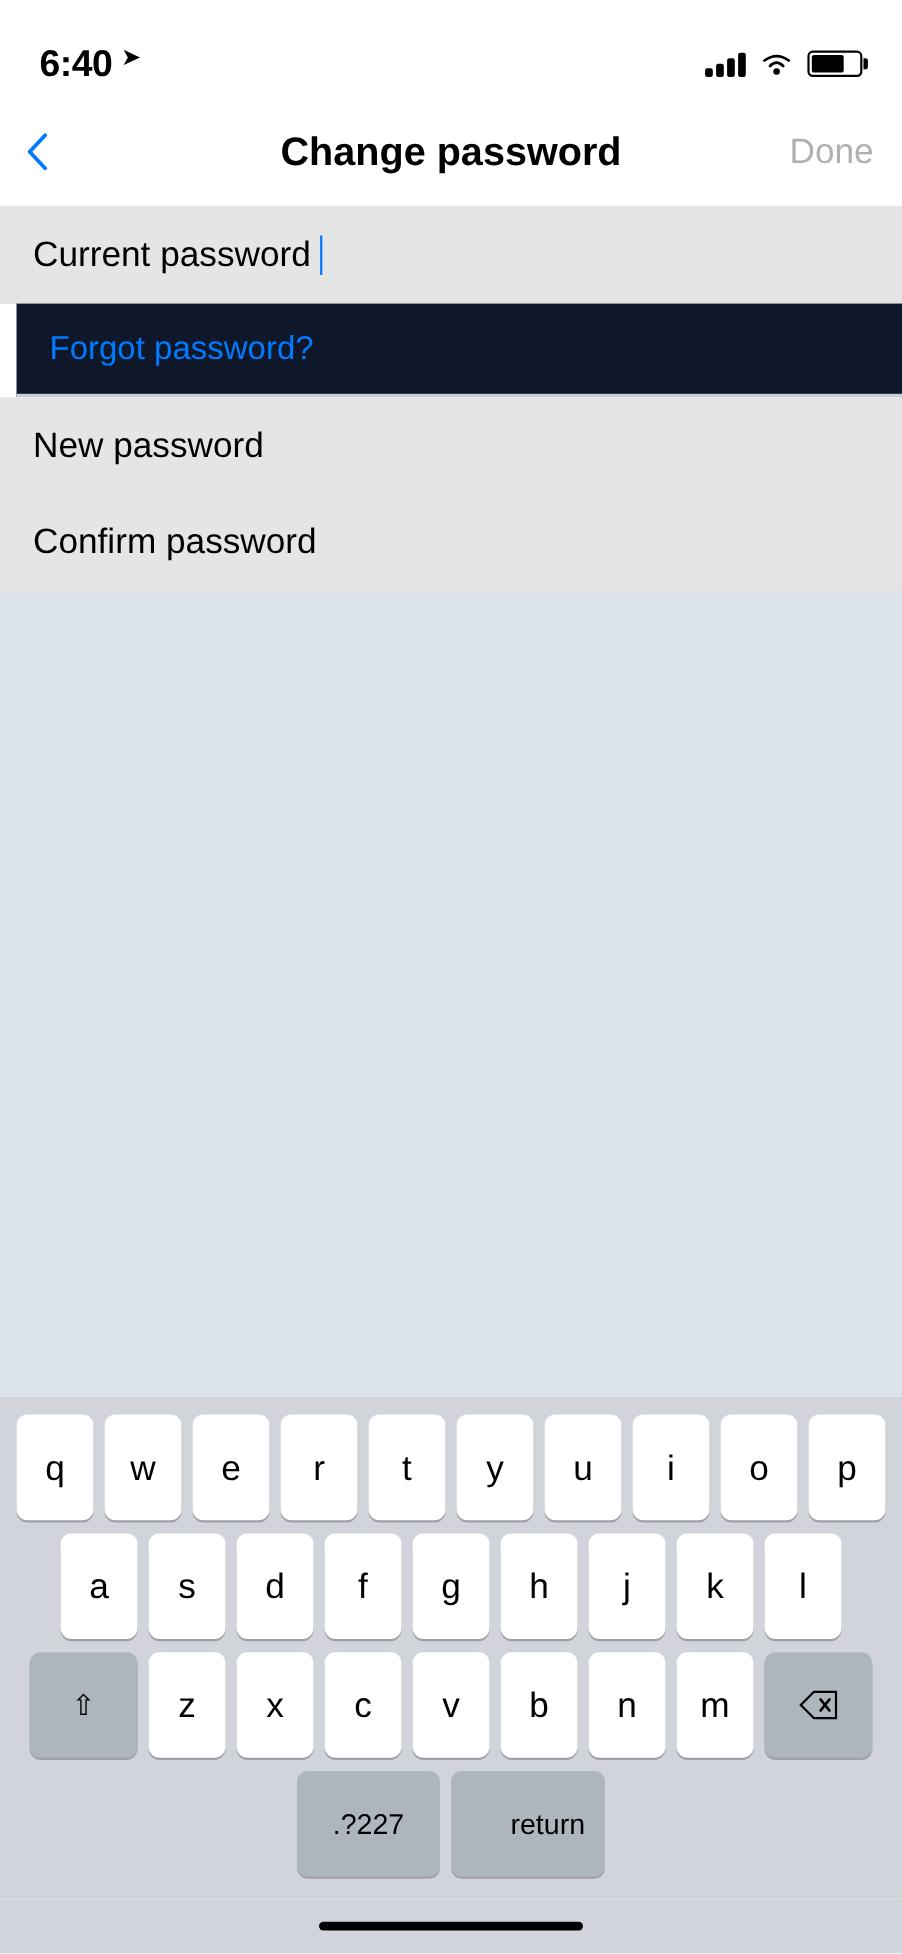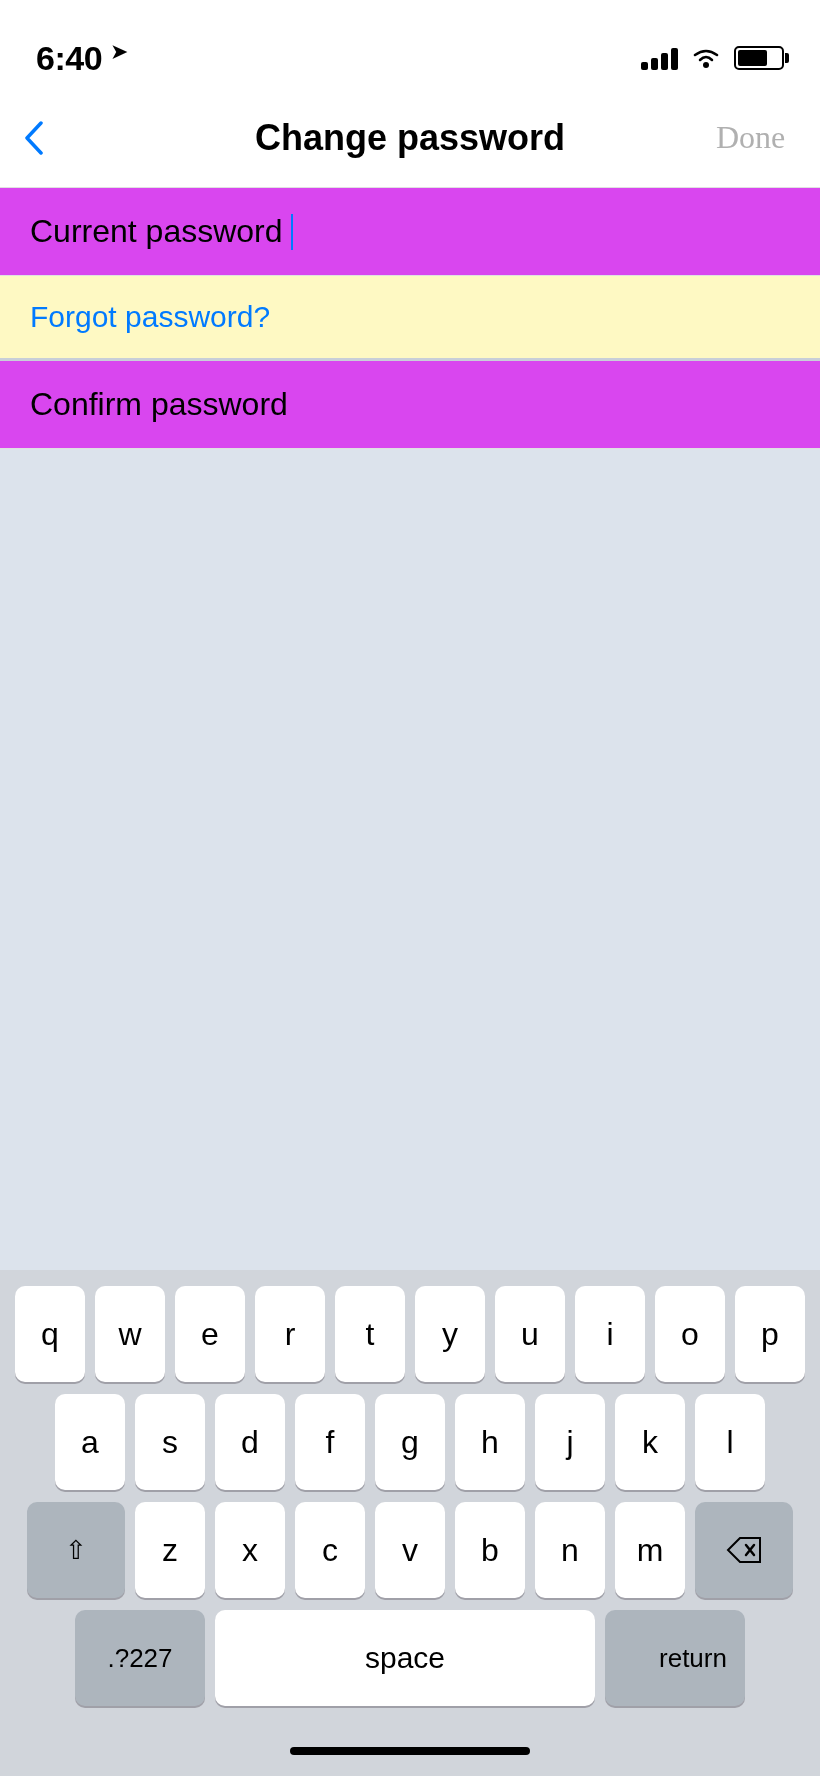--- a/index.html
+++ b/index.html
@@ -112,35 +112,34 @@
       position: absolute;
       left: 50%;
       transform: translateX(-50%);
       white-space: nowrap;
     }
     .nav-done {
       font-size: 32px;
       color: #b0b0b0;
       cursor: pointer;
       min-width: 80px;
-      text-align: left;
-      font-family: Liberation Serif, serif;
+      text-align: center;
     }
 
     
     .form-section {
       background: #fff;
     }
     .form-row {
       display: flex;
       align-items: center;
       padding: 0 30px;
       height: 88px;
       border-bottom: 1px solid #e0e0e0;
-      background: #d946ef;
+      background: #e5e5e5;
     }
     .form-row-label {
       font-size: 32px;
       color: #000;
       font-weight: 400;
     }
     .form-row-cursor {
       display: inline-block;
       width: 2px;
       height: 36px;
@@ -149,21 +148,22 @@
       vertical-align: middle;
       animation: blink 1s step-end infinite;
     }
     @keyframes blink {
       0%, 100% { opacity: 1; }
       50% { opacity: 0; }
     }
     .forgot-row {
       padding: 24px 30px;
       border-bottom: 3px solid #c8cfd8;
-      background: #fef9c3;
+      background: #0f172a;
+      margin-left: 15px;
     }
     .forgot-link {
       font-size: 30px;
       color: #007AFF;
       cursor: pointer;
     }
 
     
     .grey-area {
       background: #dce3ec;
@@ -291,20 +291,23 @@
 
     <div class="form-row">
       <span class="form-row-label">Current password</span>
       <span class="form-row-cursor"></span>
     </div>
 
     <div class="forgot-row">
       <span class="forgot-link">Forgot password?</span>
     </div>
 
+    <div class="form-row">
+      <span class="form-row-label">New password</span>
+    </div>
 
     <div class="form-row">
       <span class="form-row-label">Confirm password</span>
     </div>
   </div>
 
   <div class="grey-area" style="height:480px;"></div>
 
   <div class="keyboard">
 
@@ -345,21 +348,20 @@
       <div class="key key-special key-delete">
         <svg width="36" height="28" viewBox="0 0 36 28" fill="none">
           <path d="M14 2 L2 14 L14 26 L34 26 L34 2 Z" stroke="#000" stroke-width="2" fill="none"></path>
           <path d="M20 9 L28 19 M28 9 L20 19" stroke="#000" stroke-width="2.5" stroke-linecap="round"></path>
         </svg>
       </div>
     </div>
 
     <div class="keyboard-row">
       <div class="key key-special key-num">.?227</div>
-      <div class="key key-space">space</div>
       <div class="key key-special key-return">return</div>
     </div>
   </div>
 
   <div class="home-indicator">
     <div class="home-bar"></div>
   </div>
 </div>
 
 </body></html>

